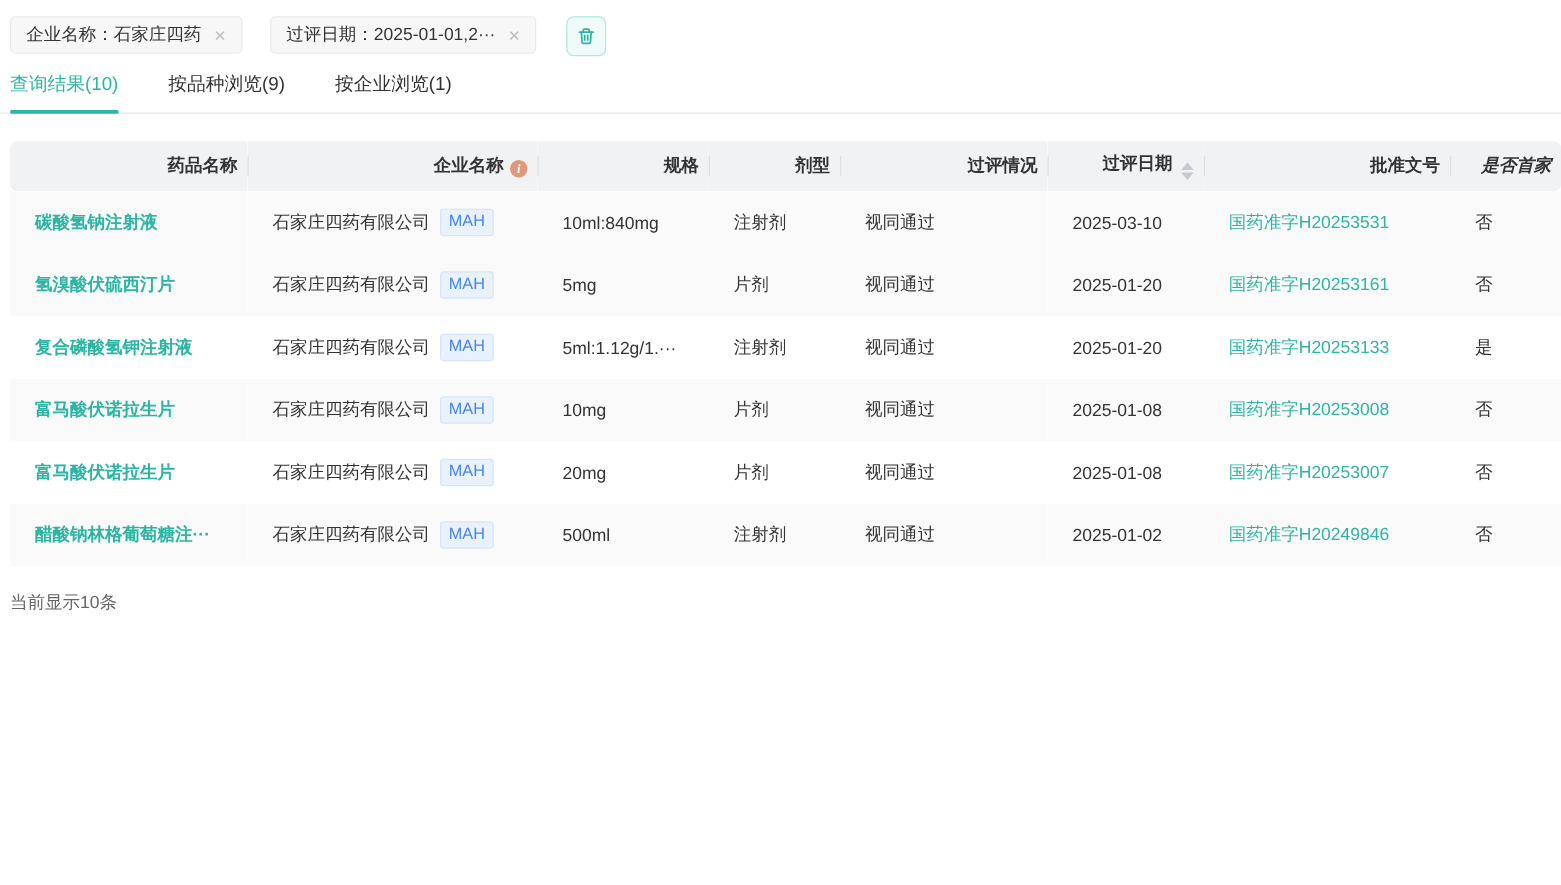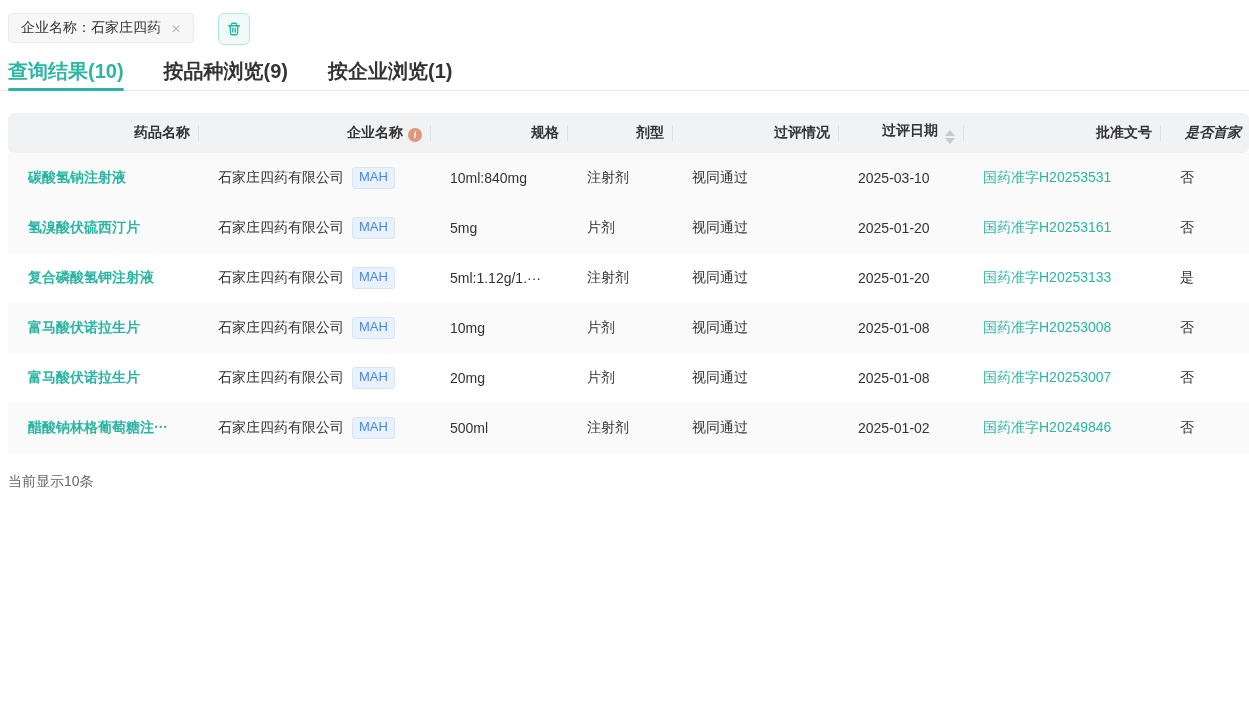--- a/index.html
+++ b/index.html
@@ -27,21 +27,21 @@
   .filter-bar{display:flex;align-items:flex-start;gap:22px;padding:13px 0 0 8px;height:45px;}
   .tag{display:inline-flex;align-items:center;height:30px;padding:0 12px;background:var(--tag-bg);
        border:1px solid var(--tag-border);border-radius:4px;font-size:14px;color:var(--text);white-space:nowrap;}
   .tag .close{margin-left:10px;color:#b9bcc1;font-size:14px;cursor:pointer;line-height:1;}
   .tag .close::before{content:"\2715";font-size:12px;}
   .trash-btn{display:inline-flex;align-items:center;justify-content:center;width:32px;height:32px;
        background:var(--trash-bg);border:1px solid var(--trash-border);border-radius:6px;cursor:pointer;margin-left:2px;}
 
   
   .tabs{display:flex;gap:40px;padding-left:8px;margin-top:13px;border-bottom:1px solid #e8eaed;height:33px;}
-  .tab{font-size:20px;font-weight:bold;color:var(--text);padding-bottom:12px;cursor:pointer;position:relative;white-space:nowrap;}
+  .tab{font-size:15px;font-weight:normal;color:var(--text);padding-bottom:12px;cursor:pointer;position:relative;white-space:nowrap;}
   .tab.active{color:var(--accent);}
   .tab.active::after{content:"";position:absolute;left:0;right:0;bottom:-1px;height:3px;background:var(--accent);border-radius:2px;}
 
   
   .table-wrap{margin:22px 0 0 8px;}
   table{border-collapse:collapse;table-layout:fixed;width:1241px;}
   col.c1{width:190px}col.c2{width:232px}col.c3{width:137px}col.c4{width:105px}
   col.c5{width:166px}col.c6{width:125px}col.c7{width:197px}col.c8{width:89px}
   thead th{background:var(--header-bg);height:40px;text-align:right;font-size:14px;font-weight:bold;
        color:var(--text);padding:0 8px 0 20px;position:relative;white-space:nowrap;}
@@ -70,20 +70,24 @@
 
   
   .summary{margin:20px 0 0 8px;font-size:14px;color:var(--text2);}
 </style>
 </head>
 <body>
 
 <div class="filter-bar">
   <div class="tag">
     <span>企业名称：石家庄四药</span>
+    <span class="close"></span>
+  </div>
+  <div class="tag">
+    <span>过评日期：2025-01-01,2···</span>
     <span class="close"></span>
   </div>
   <button class="trash-btn">
     <span style="display:inline-flex">
       <svg width="16" height="16" viewBox="0 0 16 16" fill="none" stroke="#2cb5a3" stroke-width="1.4" stroke-linecap="round" stroke-linejoin="round">
         <path d="M2.5 4.7h11"></path>
         <path d="M5.6 4.7V3.2c0-.5.4-.9.9-.9h3c.5 0 .9.4.9.9v1.5"></path>
         <path d="M4.1 4.7l.5 7.9c0 .6.6 1.1 1.2 1.1h4.4c.6 0 1.1-.5 1.2-1.1l.5-7.9"></path>
         <path d="M6.8 7.2v3.8M9.2 7.2v3.8"></path>
       </svg>

